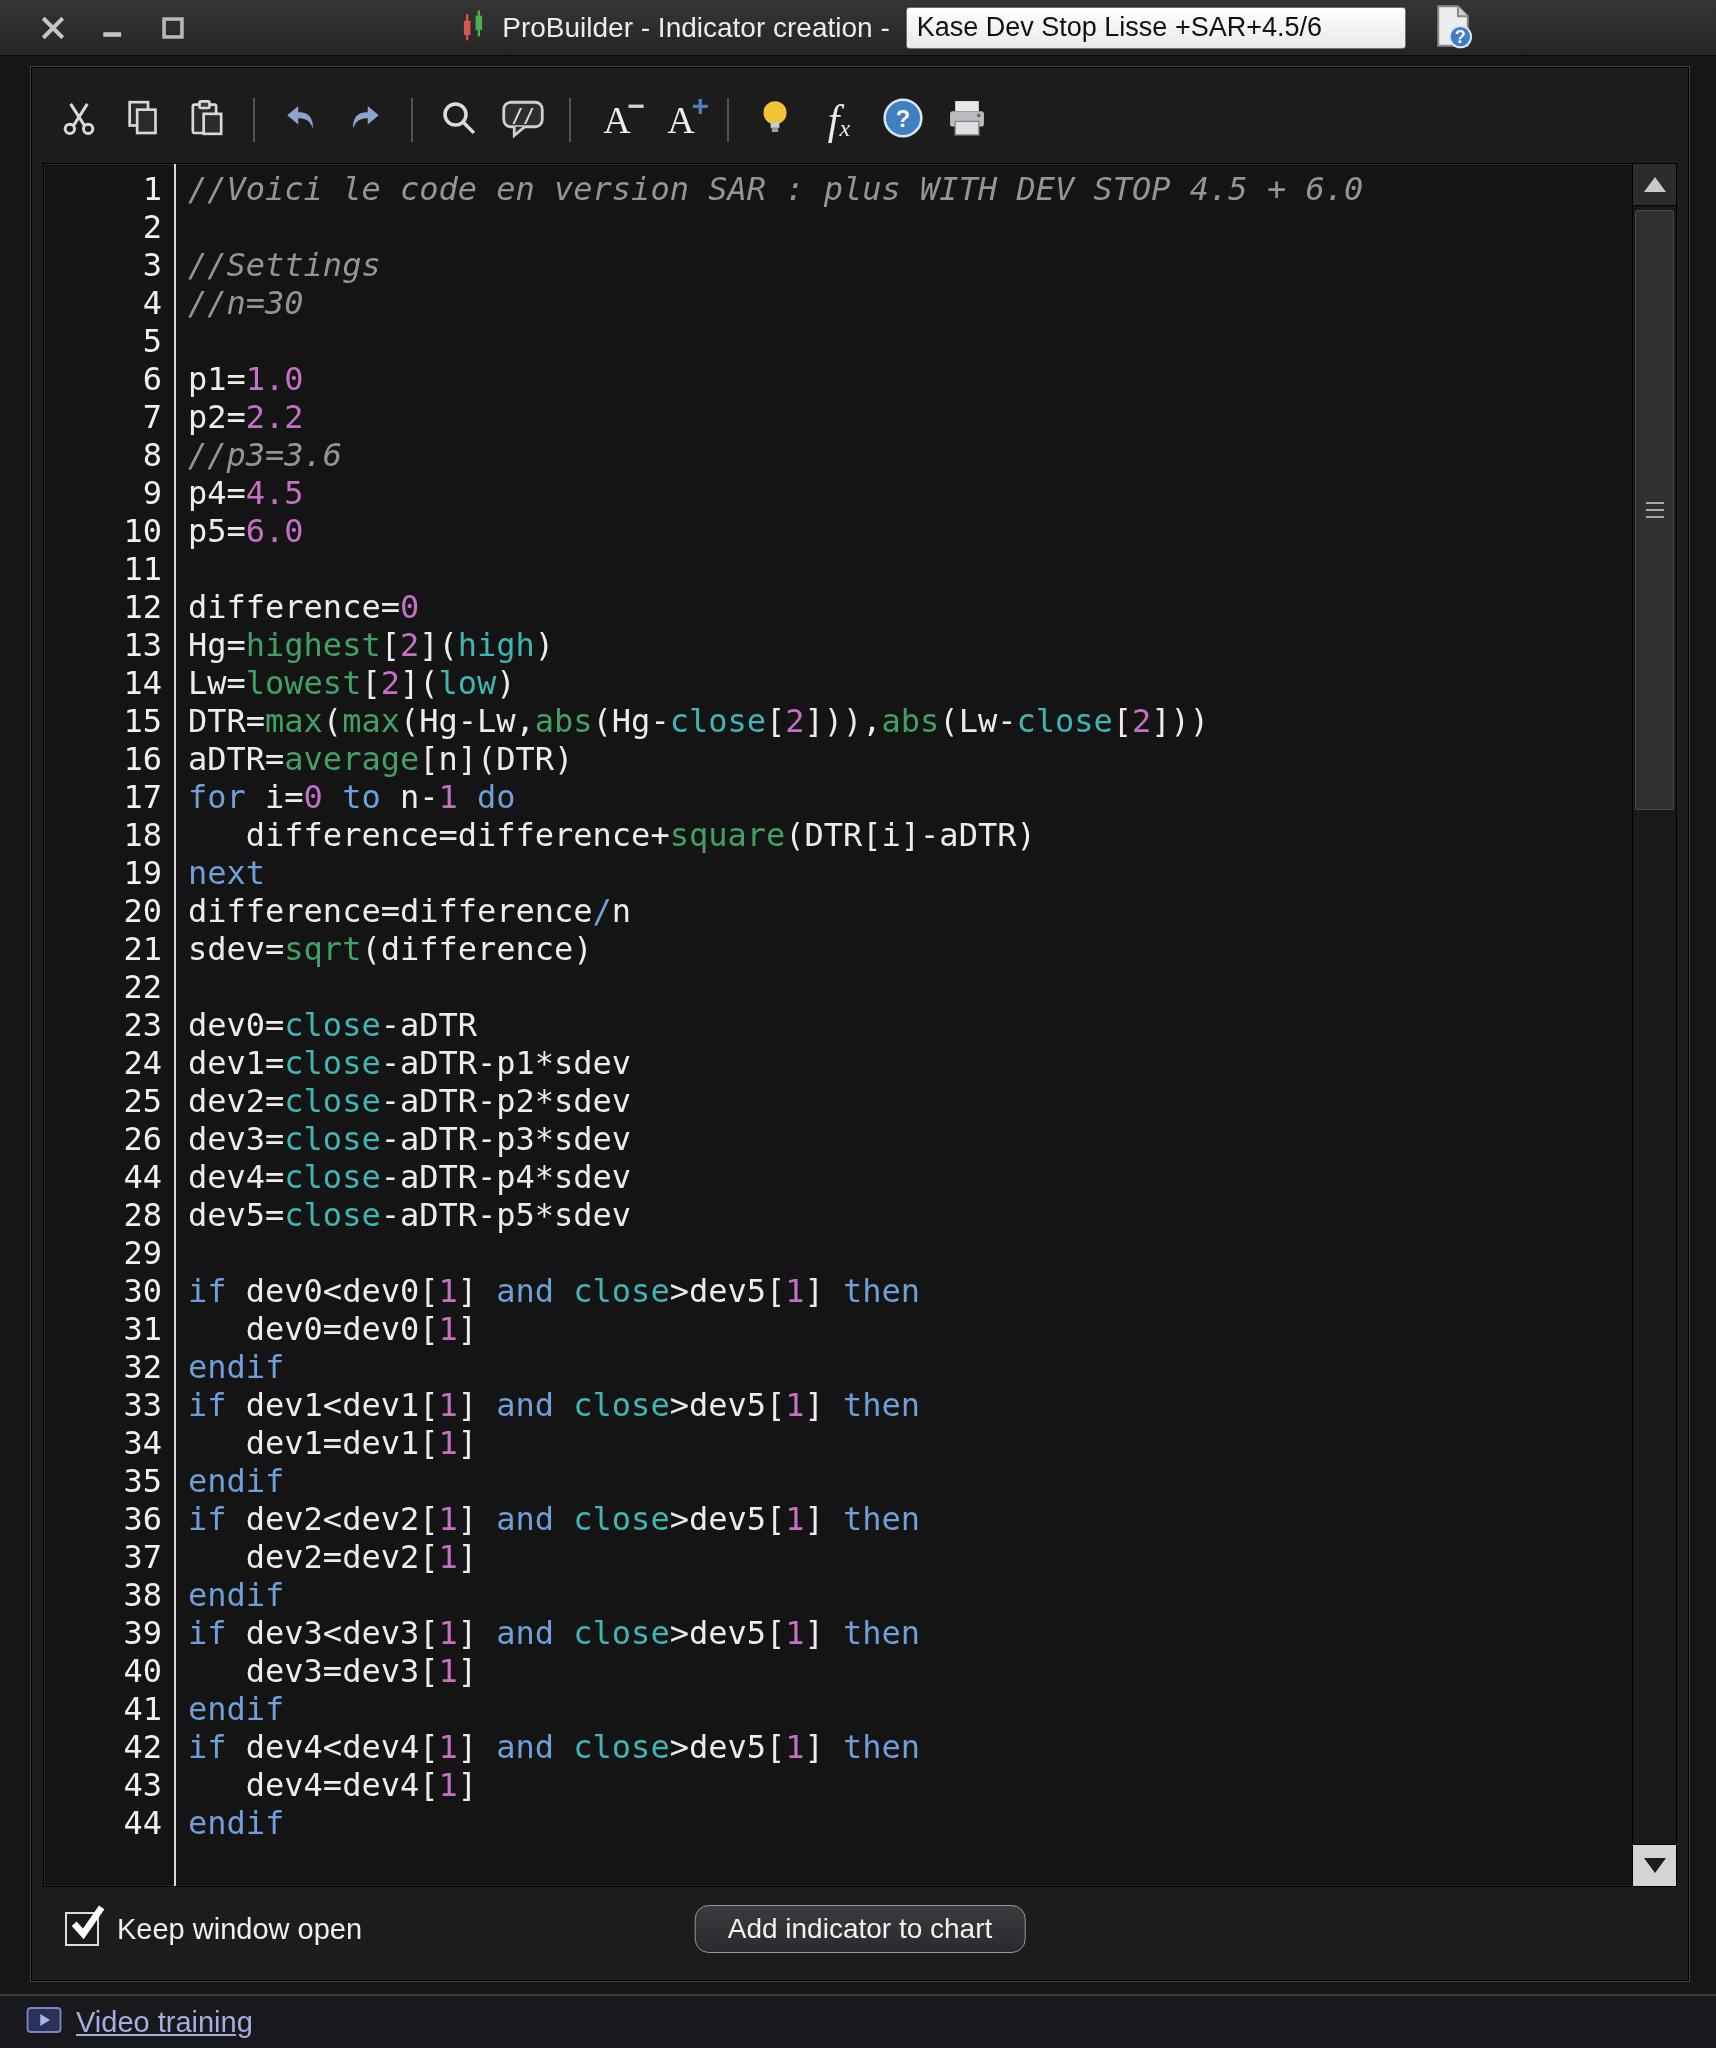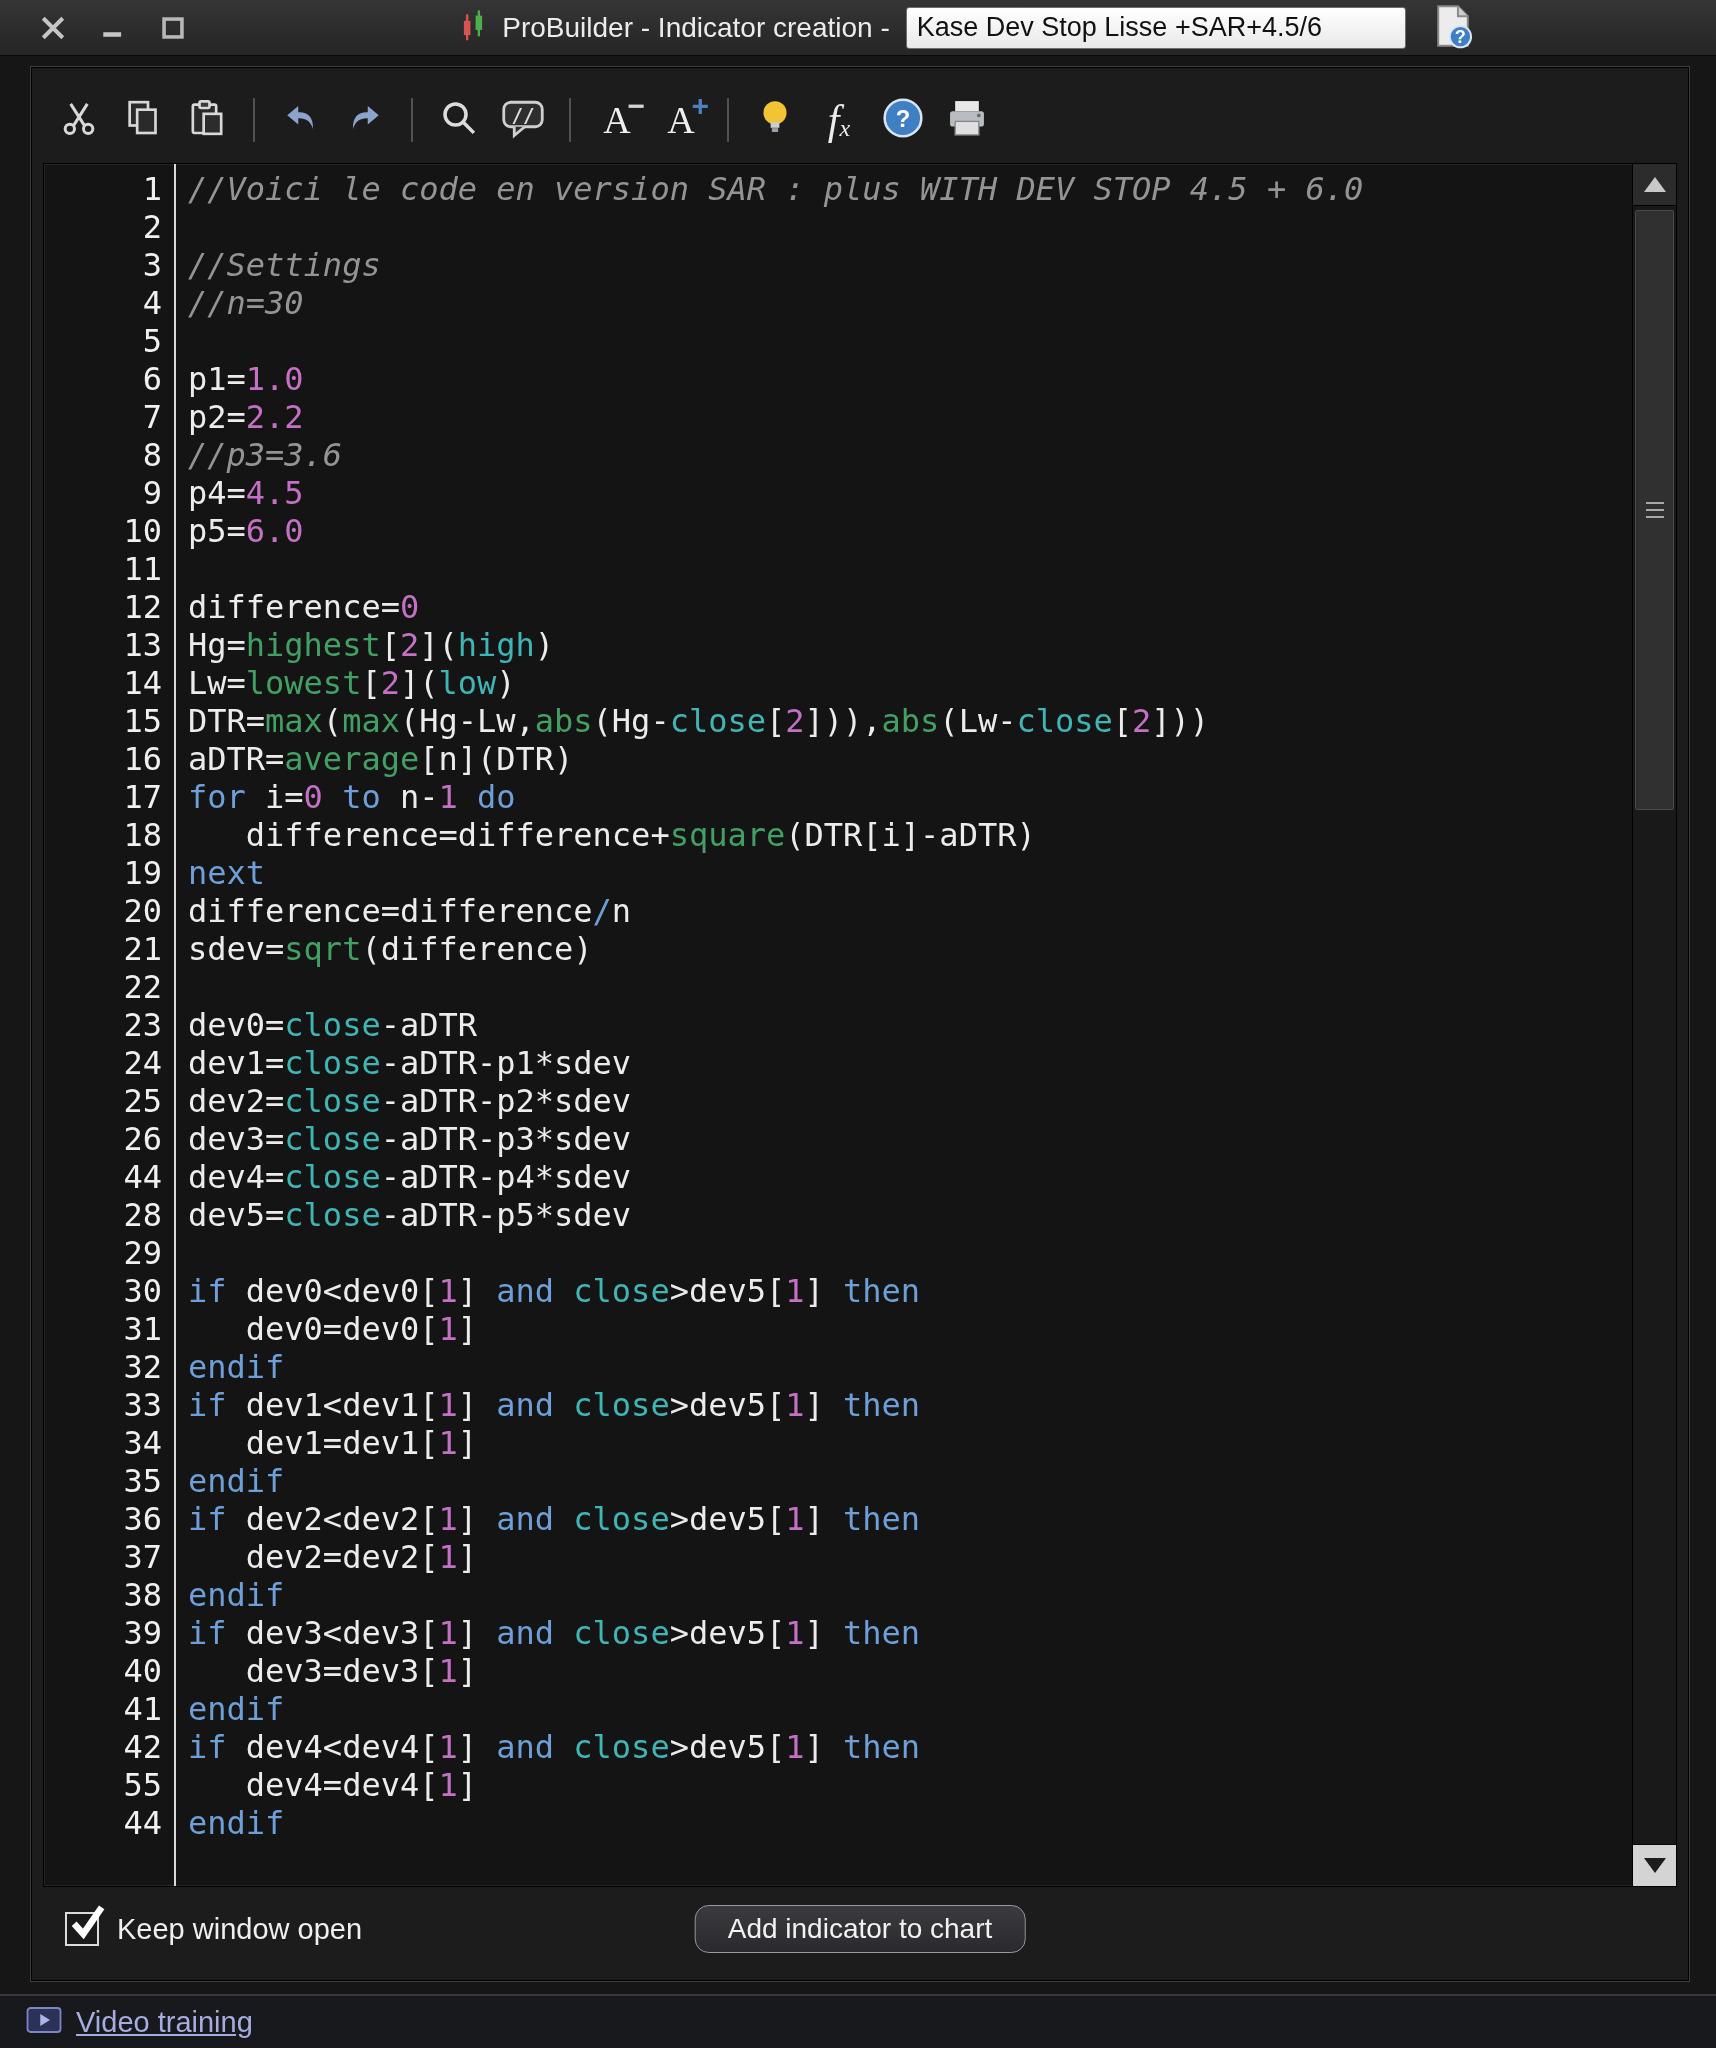--- a/index.html
+++ b/index.html
@@ -307,21 +307,21 @@
         <div class="ln">33</div>
         <div class="ln">34</div>
         <div class="ln">35</div>
         <div class="ln">36</div>
         <div class="ln">37</div>
         <div class="ln">38</div>
         <div class="ln">39</div>
         <div class="ln">40</div>
         <div class="ln">41</div>
         <div class="ln">42</div>
-        <div class="ln">55</div>
+        <div class="ln">43</div>
         <div class="ln">44</div>
       </div>
     <div class="code-wrap"><div class="code-line"><span class="t-c">//Voici le code en version SAR : plus WITH DEV STOP 4.5 + 6.0</span></div><div class="code-line"></div><div class="code-line"><span class="t-c">//Settings</span></div><div class="code-line"><span class="t-c">//n=30</span></div><div class="code-line"></div><div class="code-line"><span class="t-p">p1=</span><span class="t-n">1.0</span></div><div class="code-line"><span class="t-p">p2=</span><span class="t-n">2.2</span></div><div class="code-line"><span class="t-c">//p3=3.6</span></div><div class="code-line"><span class="t-p">p4=</span><span class="t-n">4.5</span></div><div class="code-line"><span class="t-p">p5=</span><span class="t-n">6.0</span></div><div class="code-line"></div><div class="code-line"><span class="t-p">difference=</span><span class="t-n">0</span></div><div class="code-line"><span class="t-p">Hg=</span><span class="t-f">highest</span><span class="t-p">[</span><span class="t-n">2</span><span class="t-p">](</span><span class="t-b">high</span><span class="t-p">)</span></div><div class="code-line"><span class="t-p">Lw=</span><span class="t-f">lowest</span><span class="t-p">[</span><span class="t-n">2</span><span class="t-p">](</span><span class="t-b">low</span><span class="t-p">)</span></div><div class="code-line"><span class="t-p">DTR=</span><span class="t-f">max</span><span class="t-p">(</span><span class="t-f">max</span><span class="t-p">(Hg-Lw,</span><span class="t-f">abs</span><span class="t-p">(Hg-</span><span class="t-b">close</span><span class="t-p">[</span><span class="t-n">2</span><span class="t-p">])),</span><span class="t-f">abs</span><span class="t-p">(Lw-</span><span class="t-b">close</span><span class="t-p">[</span><span class="t-n">2</span><span class="t-p">]))</span></div><div class="code-line"><span class="t-p">aDTR=</span><span class="t-f">average</span><span class="t-p">[n](DTR)</span></div><div class="code-line"><span class="t-k">for</span><span class="t-p"> i=</span><span class="t-n">0</span><span class="t-p"> </span><span class="t-k">to</span><span class="t-p"> n-</span><span class="t-n">1</span><span class="t-p"> </span><span class="t-k">do</span></div><div class="code-line"><span class="t-p">   difference=difference+</span><span class="t-f">square</span><span class="t-p">(DTR[i]-aDTR)</span></div><div class="code-line"><span class="t-k">next</span></div><div class="code-line"><span class="t-p">difference=difference</span><span class="t-k">/</span><span class="t-p">n</span></div><div class="code-line"><span class="t-p">sdev=</span><span class="t-f">sqrt</span><span class="t-p">(difference)</span></div><div class="code-line"></div><div class="code-line"><span class="t-p">dev0=</span><span class="t-b">close</span><span class="t-p">-aDTR</span></div><div class="code-line"><span class="t-p">dev1=</span><span class="t-b">close</span><span class="t-p">-aDTR-p1*sdev</span></div><div class="code-line"><span class="t-p">dev2=</span><span class="t-b">close</span><span class="t-p">-aDTR-p2*sdev</span></div><div class="code-line"><span class="t-p">dev3=</span><span class="t-b">close</span><span class="t-p">-aDTR-p3*sdev</span></div><div class="code-line"><span class="t-p">dev4=</span><span class="t-b">close</span><span class="t-p">-aDTR-p4*sdev</span></div><div class="code-line"><span class="t-p">dev5=</span><span class="t-b">close</span><span class="t-p">-aDTR-p5*sdev</span></div><div class="code-line"></div><div class="code-line"><span class="t-k">if</span><span class="t-p"> dev0&lt;dev0[</span><span class="t-n">1</span><span class="t-p">] </span><span class="t-k">and</span><span class="t-p"> </span><span class="t-b">close</span><span class="t-p">&gt;dev5[</span><span class="t-n">1</span><span class="t-p">] </span><span class="t-k">then</span></div><div class="code-line"><span class="t-p">   dev0=dev0[</span><span class="t-n">1</span><span class="t-p">]</span></div><div class="code-line"><span class="t-k">endif</span></div><div class="code-line"><span class="t-k">if</span><span class="t-p"> dev1&lt;dev1[</span><span class="t-n">1</span><span class="t-p">] </span><span class="t-k">and</span><span class="t-p"> </span><span class="t-b">close</span><span class="t-p">&gt;dev5[</span><span class="t-n">1</span><span class="t-p">] </span><span class="t-k">then</span></div><div class="code-line"><span class="t-p">   dev1=dev1[</span><span class="t-n">1</span><span class="t-p">]</span></div><div class="code-line"><span class="t-k">endif</span></div><div class="code-line"><span class="t-k">if</span><span class="t-p"> dev2&lt;dev2[</span><span class="t-n">1</span><span class="t-p">] </span><span class="t-k">and</span><span class="t-p"> </span><span class="t-b">close</span><span class="t-p">&gt;dev5[</span><span class="t-n">1</span><span class="t-p">] </span><span class="t-k">then</span></div><div class="code-line"><span class="t-p">   dev2=dev2[</span><span class="t-n">1</span><span class="t-p">]</span></div><div class="code-line"><span class="t-k">endif</span></div><div class="code-line"><span class="t-k">if</span><span class="t-p"> dev3&lt;dev3[</span><span class="t-n">1</span><span class="t-p">] </span><span class="t-k">and</span><span class="t-p"> </span><span class="t-b">close</span><span class="t-p">&gt;dev5[</span><span class="t-n">1</span><span class="t-p">] </span><span class="t-k">then</span></div><div class="code-line"><span class="t-p">   dev3=dev3[</span><span class="t-n">1</span><span class="t-p">]</span></div><div class="code-line"><span class="t-k">endif</span></div><div class="code-line"><span class="t-k">if</span><span class="t-p"> dev4&lt;dev4[</span><span class="t-n">1</span><span class="t-p">] </span><span class="t-k">and</span><span class="t-p"> </span><span class="t-b">close</span><span class="t-p">&gt;dev5[</span><span class="t-n">1</span><span class="t-p">] </span><span class="t-k">then</span></div><div class="code-line"><span class="t-p">   dev4=dev4[</span><span class="t-n">1</span><span class="t-p">]</span></div><div class="code-line"><span class="t-k">endif</span></div></div>
     <div class="scrollbar">
       <div class="sb-btn sb-up">
           <div class="tri-up"></div>
         </div>
       <div class="sb-thumb">
         <div class="grip-line"></div>
         <div class="grip-line"></div>

